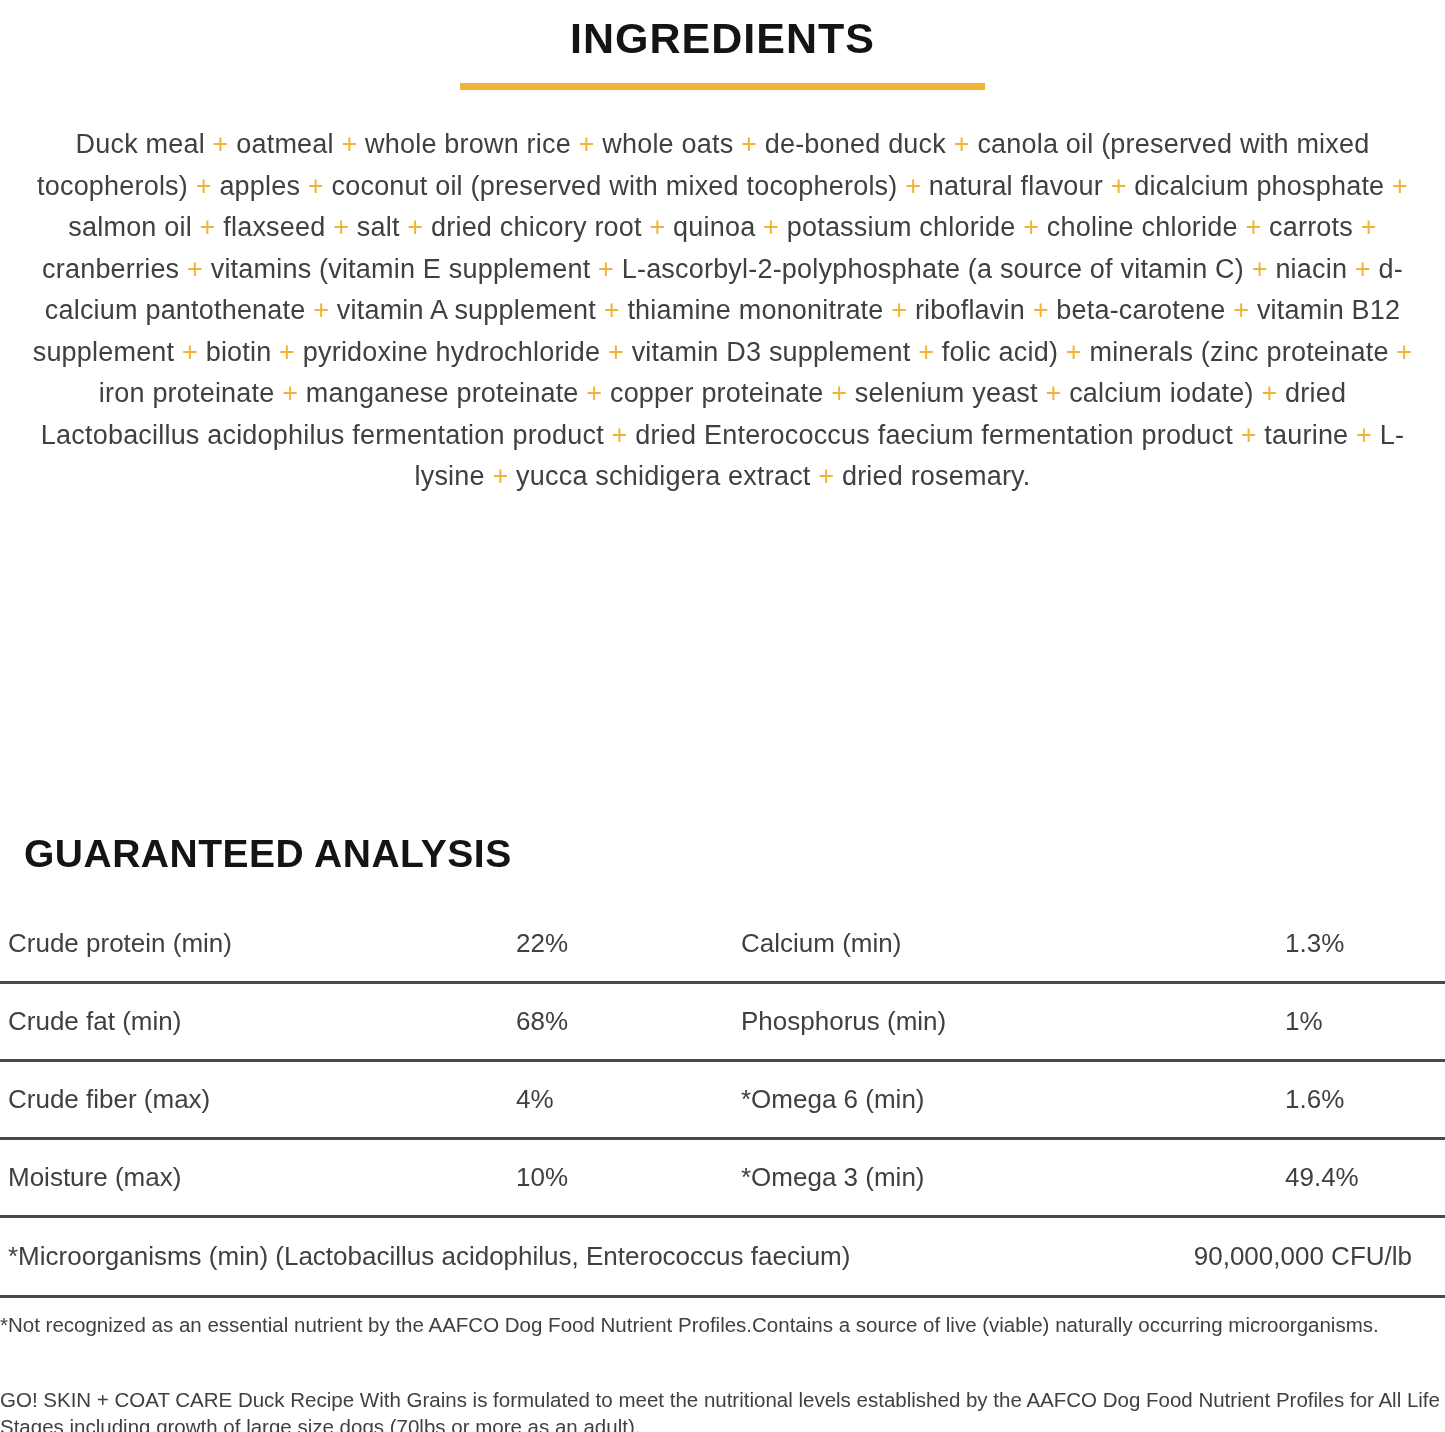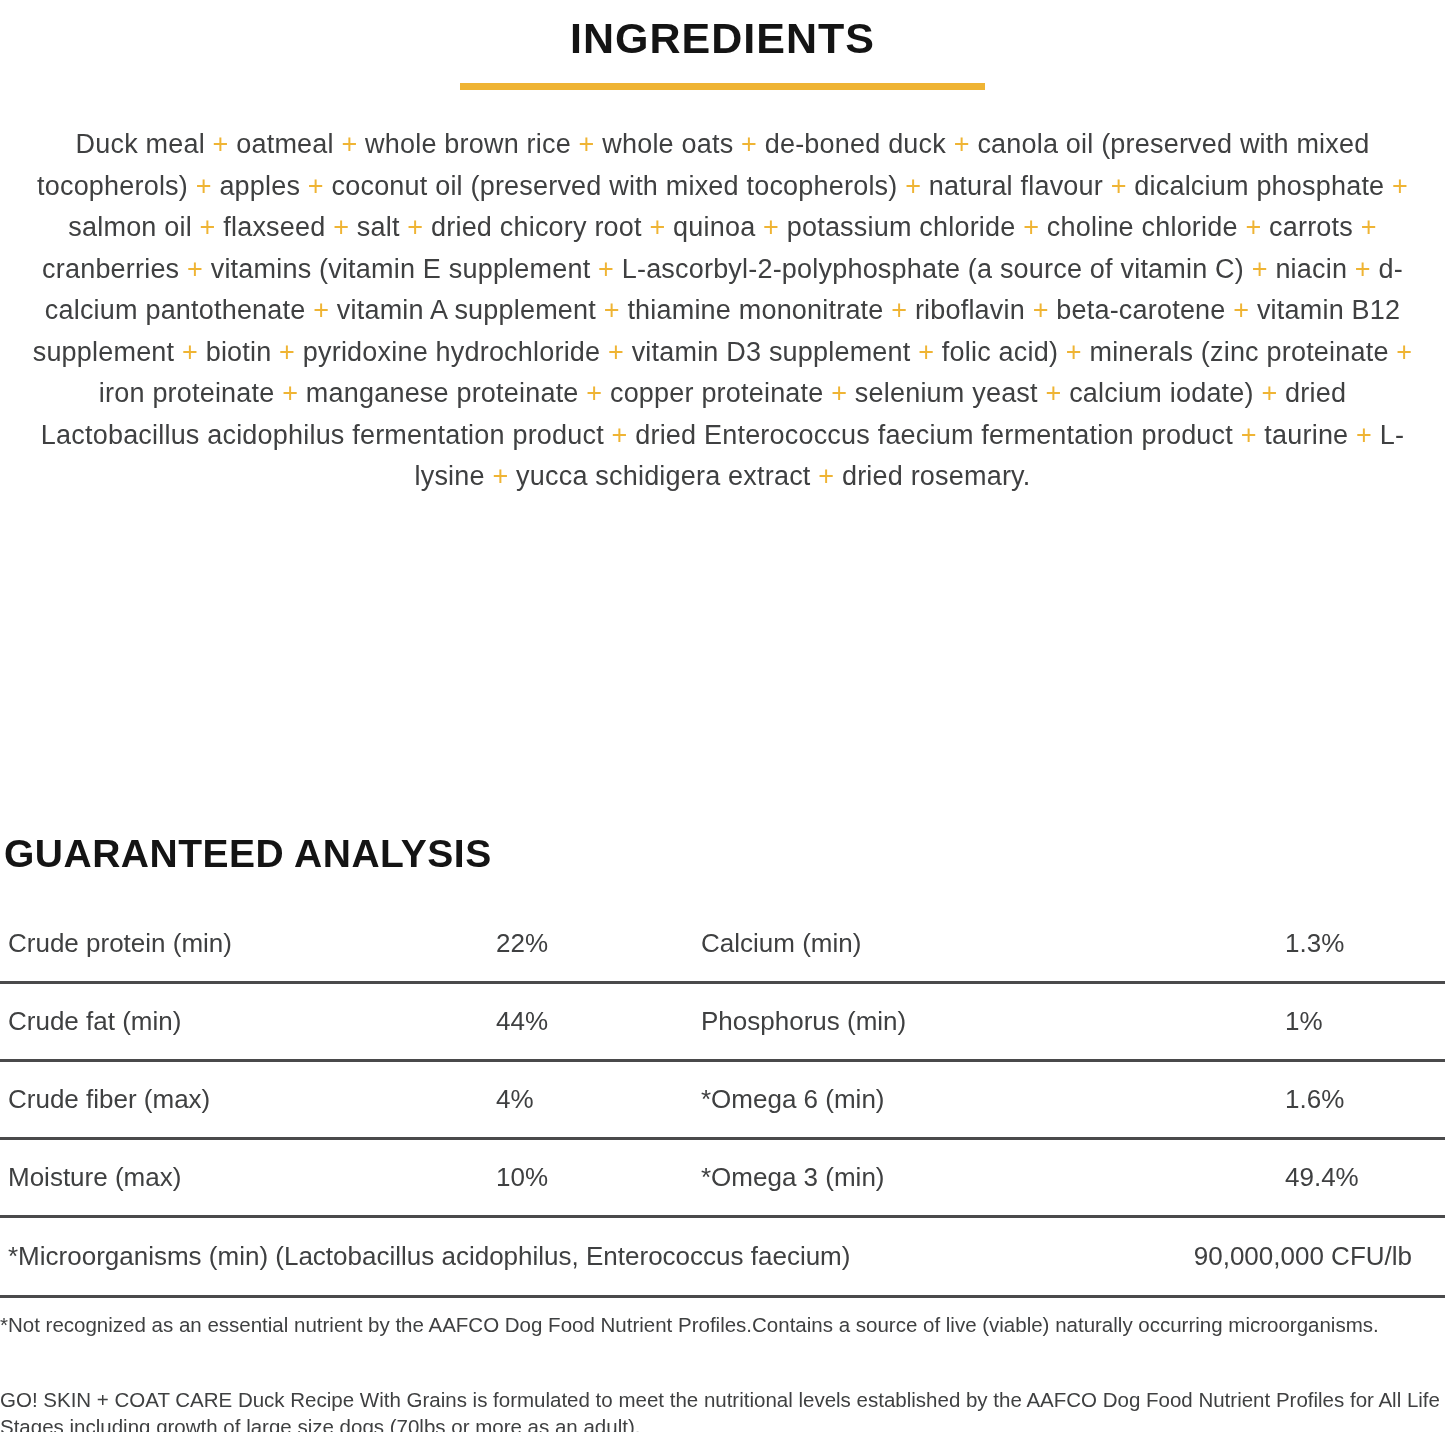--- a/index.html
+++ b/index.html
@@ -35,34 +35,35 @@
     text-align:center;
     font-size:27px;
     line-height:41.5px;
     letter-spacing:0.2px;
     color:#3f4041;
   }
   .plus{color:var(--gold,#EFB434);}
   
   .ga-title{
     margin:334px 0 0;
-    padding-left:4px;
+    padding-left:24px;
     font-size:39px;
     line-height:44px;
     font-weight:800;
     letter-spacing:0.5px;
     color:#141414;
   }
   .ga-table{margin-top:30px;font-size:26px;color:#3f4041;}
   .ga-row{
     display:grid;
     grid-template-columns:496px 176px 1fr 160px;
     align-items:center;
     height:75px;
     border-bottom:3px solid #4a4a4b;
+    gap:20px;
   }
   .ga-row .c1{padding-left:8px;}
   .ga-row .c2{text-align:left;}
   .ga-row .c3{padding-left:8px;margin-left:21px;}
   .ga-row .c4{text-align:left;padding-right:157px;}
   .ga-row-full{
     display:flex;
     align-items:center;
     height:77px;
     border-bottom:3px solid #4a4a4b;
@@ -100,21 +101,21 @@
 
       <div class="ga-row">
         <span class="c1">Crude protein (min)</span>
         <span class="c2">22%</span>
         <span class="c3">Calcium (min)</span>
         <span class="c4">1.3%</span>
       </div>
 
       <div class="ga-row">
         <span class="c1">Crude fat (min)</span>
-        <span class="c2">44%</span>
+        <span class="c2">68%</span>
         <span class="c3">Phosphorus (min)</span>
         <span class="c4">1%</span>
       </div>
 
       <div class="ga-row">
         <span class="c1">Crude fiber (max)</span>
         <span class="c2">4%</span>
         <span class="c3">*Omega 6 (min)</span>
         <span class="c4">1.6%</span>
       </div>

